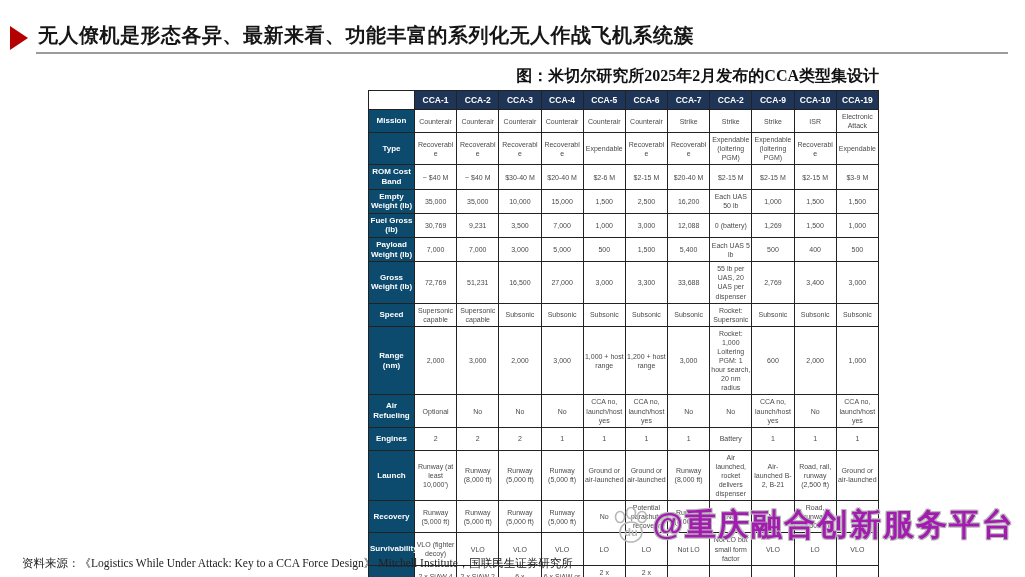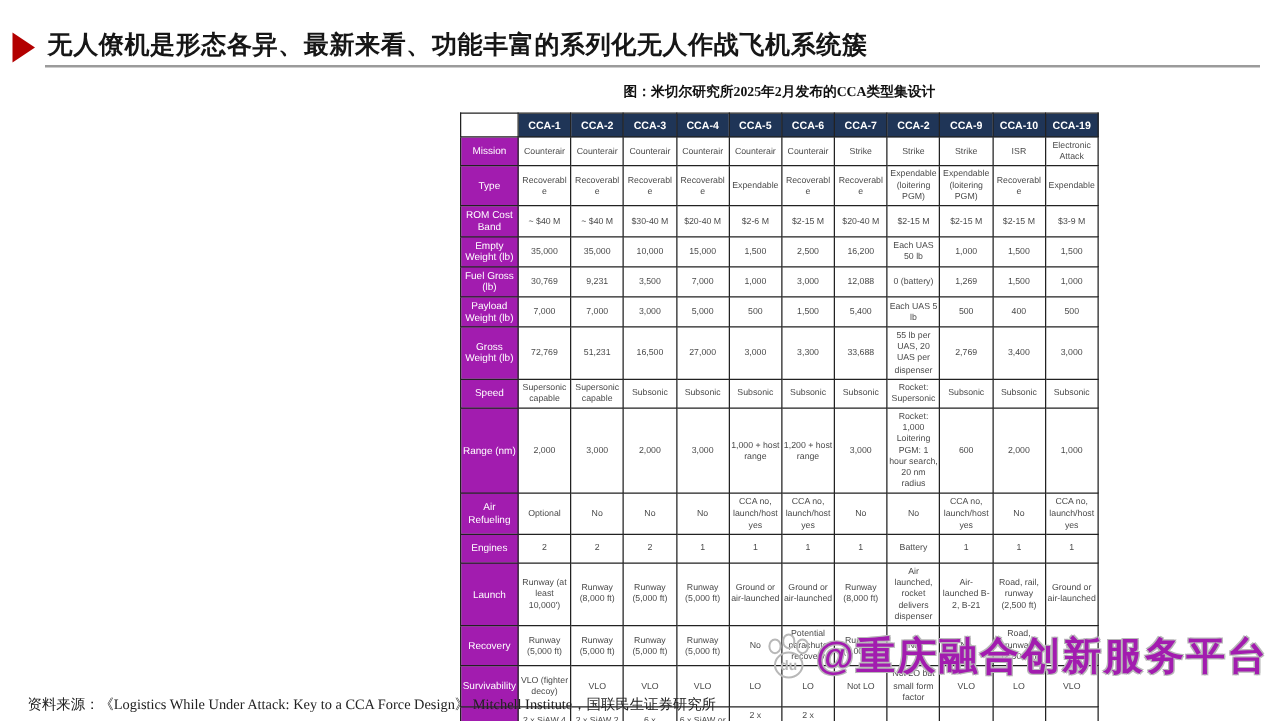--- a/index.html
+++ b/index.html
@@ -42,40 +42,40 @@
   }
   .bullet-text {
     font-size: 15.5px; font-weight: 600; color: #141414;
     line-height: 1.7; text-align: justify;
     font-family: "Liberation Serif", serif;
   }
 
   
   .table-caption {
     position: absolute; left: 368px; top: 66px; width: 511px;
-    text-align: center; font-size: 11px; font-weight: bold; color: #111;
+    text-align: right; font-size: 16px; font-weight: bold; color: #111;
     font-family: "Liberation Serif", serif;
   }
 
   
   table.cca {
     position: absolute; left: 368px; top: 90px; width: 511px;
     border-collapse: collapse; table-layout: fixed;
     background:#fff;
   }
   table.cca th, table.cca td { border: 1px solid #222; }
   table.cca thead th {
     background: #1f3557; color: #fff;
     font-size: 8.5px; font-weight: bold; height: 19px; padding: 1px;
     text-align: center;
   }
   table.cca thead th.corner { background: #ffffff; }
   table.cca tbody th {
-    background: #a21caf; color: #fff;
-    font-size: 8px; font-weight: normal; padding: 2px 1px;
+    background: #0c4a6e; color: #fff;
+    font-size: 8px; font-weight: bold; padding: 2px 1px;
     text-align: center; line-height: 1.2;
   }
   table.cca col.label-col { width: 46px; }
   table.cca tbody tr { height: 23px; }
   table.cca td {
     font-size: 7px; color: #4a4a4a; text-align: center;
     padding: 2px 1px; line-height: 1.3; background: #fff;
     word-wrap: break-word;
   }
 

